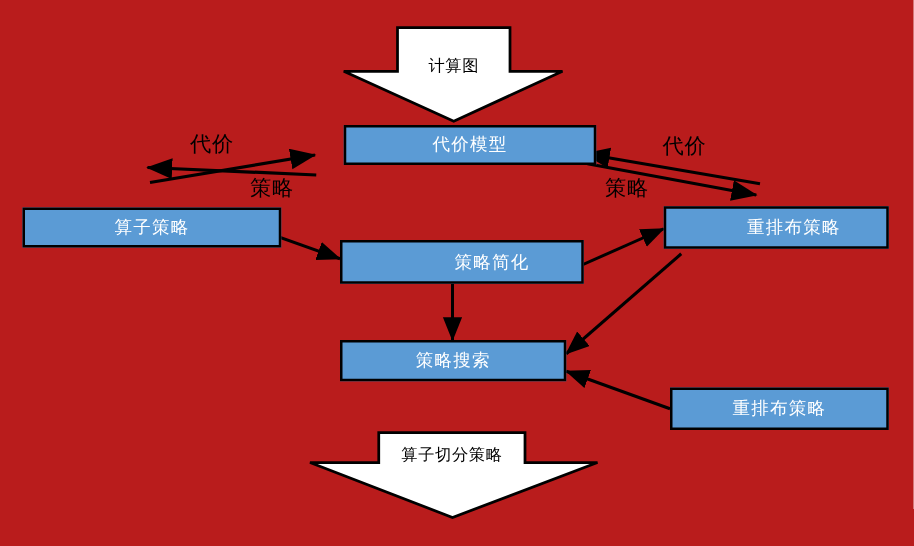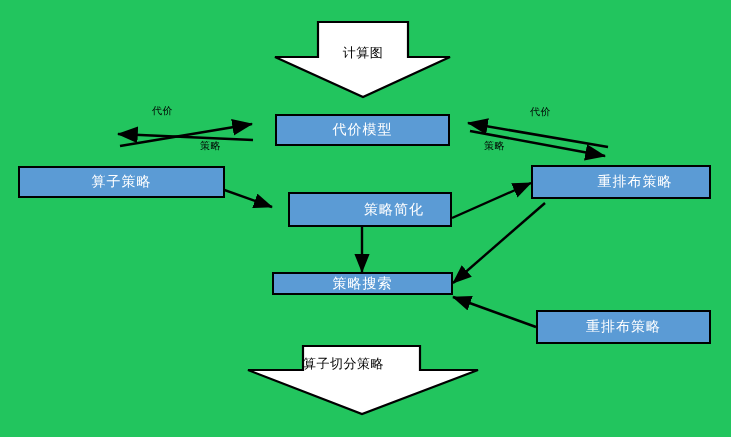--- a/index.html
+++ b/index.html
@@ -4,21 +4,21 @@
 <style>
   html, body {
     margin: 0;
     padding: 0;
     background: #ffffff;
   }
   #canvas {
     position: relative;
     width: 731px;
     height: 437px;
-    background: #22c55e;
+    background: #b91c1c;
     overflow: hidden;
     font-family: Liberation Sans, sans-serif;
   }
   svg.layer {
     position: absolute;
     left: 0;
     top: 0;
     width: 731px;
     height: 437px;
   }
@@ -30,21 +30,21 @@
     color: #ffffff;
     display: flex;
     align-items: center;
     justify-content: center;
     font-size: 14px;
     letter-spacing: 1px;
     white-space: nowrap;
   }
   .edge-label {
     position: absolute;
-    font-size: 10px;
+    font-size: 17px;
     color: #000000;
     white-space: nowrap;
     letter-spacing: 0.5px;
   }
   .arrow-label {
     position: absolute;
     font-size: 13px;
     color: #000000;
     white-space: nowrap;
     letter-spacing: 0.5px;
@@ -79,39 +79,39 @@
 
     <line x1="362" y1="227" x2="362" y2="272" stroke="#000000" stroke-width="2.4" marker-end="url(#ah)"></line>
 
     <line x1="545" y1="203" x2="453" y2="283" stroke="#000000" stroke-width="2.4" marker-end="url(#ah)"></line>
 
     <line x1="536" y1="327" x2="453" y2="297" stroke="#000000" stroke-width="2.4" marker-end="url(#ah)"></line>
   </svg>
 
   <div class="arrow-label" style="left:318px; top:44px; width:90px;">计算图</div>
 
-  <div class="arrow-label" style="left:285px; top:355px; width:117px;">算子切分策略</div>
+  <div class="arrow-label" style="left:303px; top:355px; width:117px;">算子切分策略</div>
 
-  <div class="box" style="left:275px; top:114px; width:175px; height:32px;">
+  <div class="box" style="left:275px; top:100px; width:202px; height:32px;">
     <span>代价模型</span>
   </div>
 
   <div class="box" style="left:18px; top:166px; width:207px; height:32px;">
     <span>算子策略</span>
   </div>
 
-  <div class="box" style="left:288px; top:192px; width:164px; height:35px;padding-left:48px;">
+  <div class="box" style="left:272px; top:192px; width:195px; height:35px;padding-left:48px;">
     <span>策略简化</span>
   </div>
 
   <div class="box" style="left:531px; top:165px; width:180px; height:34px;padding-left:28px;">
     <span>重排布策略</span>
   </div>
 
-  <div class="box" style="left:272px; top:272px; width:181px; height:23px;">
+  <div class="box" style="left:272px; top:272px; width:181px; height:33px;">
     <span>策略搜索</span>
   </div>
 
   <div class="box" style="left:536px; top:310px; width:175px; height:34px;">
     <span>重排布策略</span>
   </div>
 
   <div class="edge-label" style="left:152px; top:104px;">代价</div>
 
   <div class="edge-label" style="left:200px; top:139px;">策略</div>

